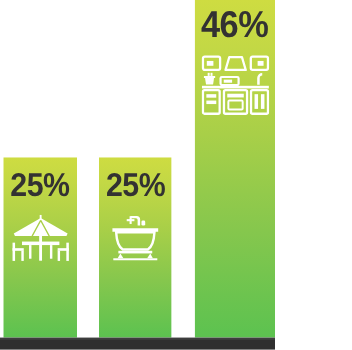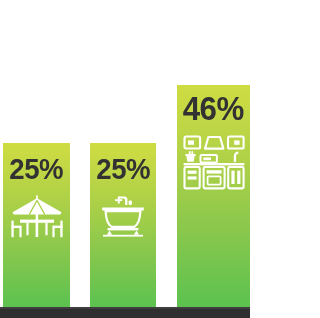--- a/index.html
+++ b/index.html
@@ -125,21 +125,21 @@
 
           <path d="M14.4 37.4 l-2.4 4.4 h5.2 Z" fill="#ffffff"></path>
           <path d="M41.6 37.4 l2.4 4.4 h-5.2 Z" fill="#ffffff"></path>
 
           <rect x="8.0" y="41.8" width="40.0" height="1.8" fill="#ffffff"></rect>
         </svg>
       </span>
     </div>
   </div>
 
-  <div class="bar bar-tall" style="left:177px;width:73px;height:222px;">
+  <div class="bar bar-tall" style="left:177px;width:73px;height:307px;">
     <div class="bar-fill"></div>
     <div class="bar-content" style="padding-top:6px;">
       <div class="pct">46%</div>
       <span class="icon-wrap" style="margin-top:10px;">
         <svg width="62" height="56" viewBox="0 0 62 56" fill="none" xmlns="http://www.w3.org/2000/svg">
 
           <rect x="1.5" y="1.5" width="15.6" height="12.0" rx="1.6" stroke="#ffffff" stroke-width="2.1" fill="none"></rect>
           <rect x="5.0" y="5.4" width="6.0" height="4.4" fill="#ffffff"></rect>
 
           <path d="M22.0 13.6 L25.4 2.0 h11.6 l3.4 11.6 Z" stroke="#ffffff" stroke-width="2.1" fill="none" stroke-linejoin="round"></path>

